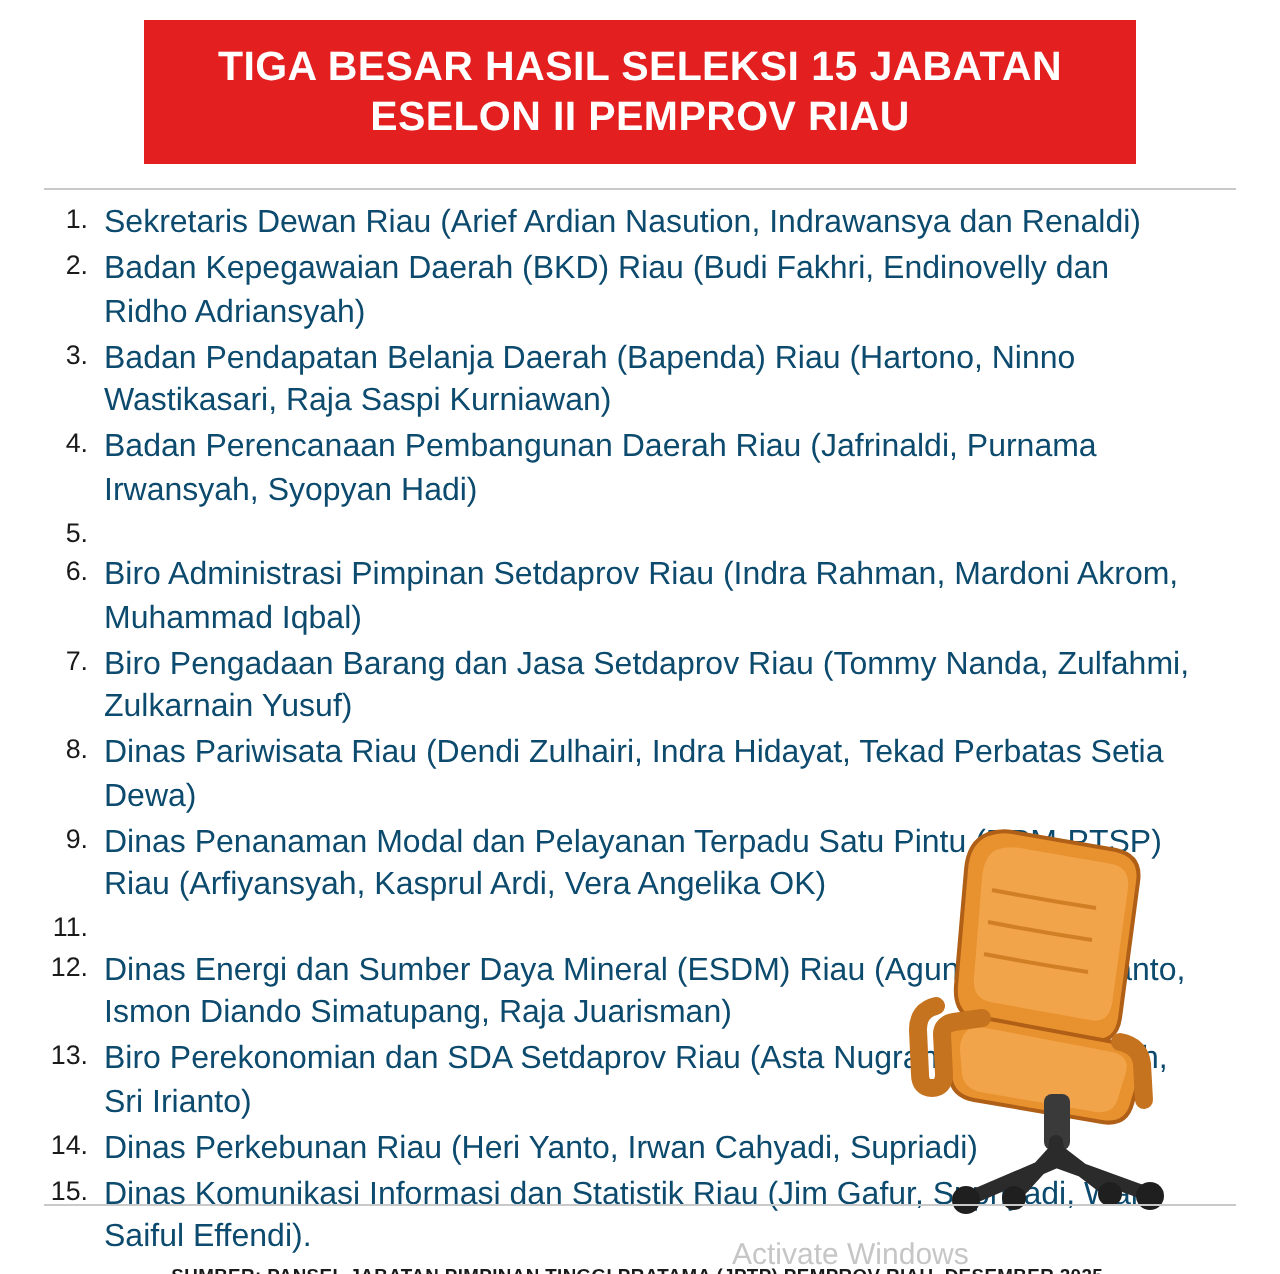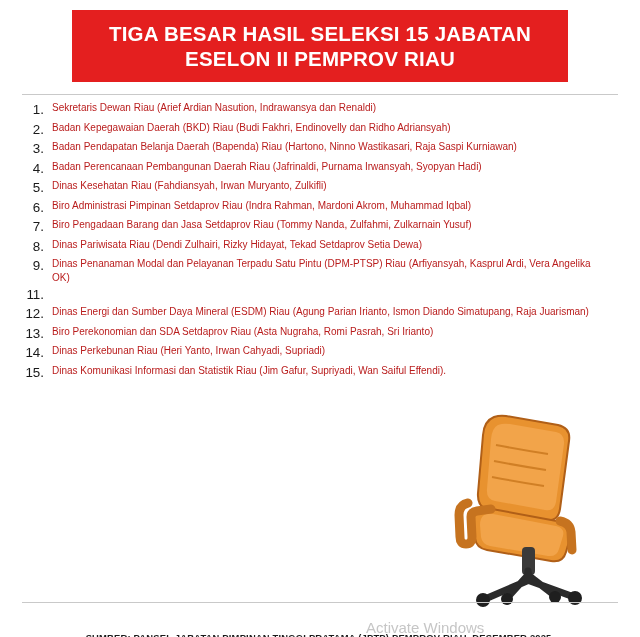--- a/index.html
+++ b/index.html
@@ -66,22 +66,22 @@
   .num {
     width: 30px;
     min-width: 30px;
     text-align: right;
     padding-right: 8px;
     font-size: 13.4px;
     color: #1a1a1a;
     line-height: 1.345;
   }
   .txt {
-    font-size: 10px;
-    color: #b91c1c;
+    font-size: 16px;
+    color: #0c4a6e;
     line-height: 1.345;
     max-width: 545px;
   }
 
   
   .chair {
     position: absolute;
     right: 6px;
     bottom: 28px;
     width: 200px;
@@ -149,33 +149,32 @@
       <div class="item">
         <div class="num">3.</div>
         <div class="txt">Badan Pendapatan Belanja Daerah (Bapenda) Riau (Hartono, Ninno Wastikasari, Raja Saspi Kurniawan)</div>
       </div>
       <div class="item">
         <div class="num">4.</div>
         <div class="txt">Badan Perencanaan Pembangunan Daerah Riau (Jafrinaldi, Purnama Irwansyah, Syopyan Hadi)</div>
       </div>
       <div class="item">
         <div class="num">5.</div>
-        <div class="txt">Dinas Kesehatan Riau (Fahdiansyah, Irwan Muryanto, Zulkifli)</div>
       </div>
       <div class="item">
         <div class="num">6.</div>
         <div class="txt">Biro Administrasi Pimpinan Setdaprov Riau (Indra Rahman, Mardoni Akrom, Muhammad Iqbal)</div>
       </div>
       <div class="item">
         <div class="num">7.</div>
         <div class="txt">Biro Pengadaan Barang dan Jasa Setdaprov Riau (Tommy Nanda, Zulfahmi, Zulkarnain Yusuf)</div>
       </div>
       <div class="item">
         <div class="num">8.</div>
-        <div class="txt">Dinas Pariwisata Riau (Dendi Zulhairi, Rizky Hidayat, Tekad Setdaprov Setia Dewa)</div>
+        <div class="txt">Dinas Pariwisata Riau (Dendi Zulhairi, Indra Hidayat, Tekad Perbatas Setia Dewa)</div>
       </div>
       <div class="item">
         <div class="num">9.</div>
         <div class="txt">Dinas Penanaman Modal dan Pelayanan Terpadu Satu Pintu (DPM-PTSP) Riau (Arfiyansyah, Kasprul Ardi, Vera Angelika OK)</div>
       </div>
       <div class="item">
         <div class="num">11.</div>
       </div>
       <div class="item">
         <div class="num">12.</div>

